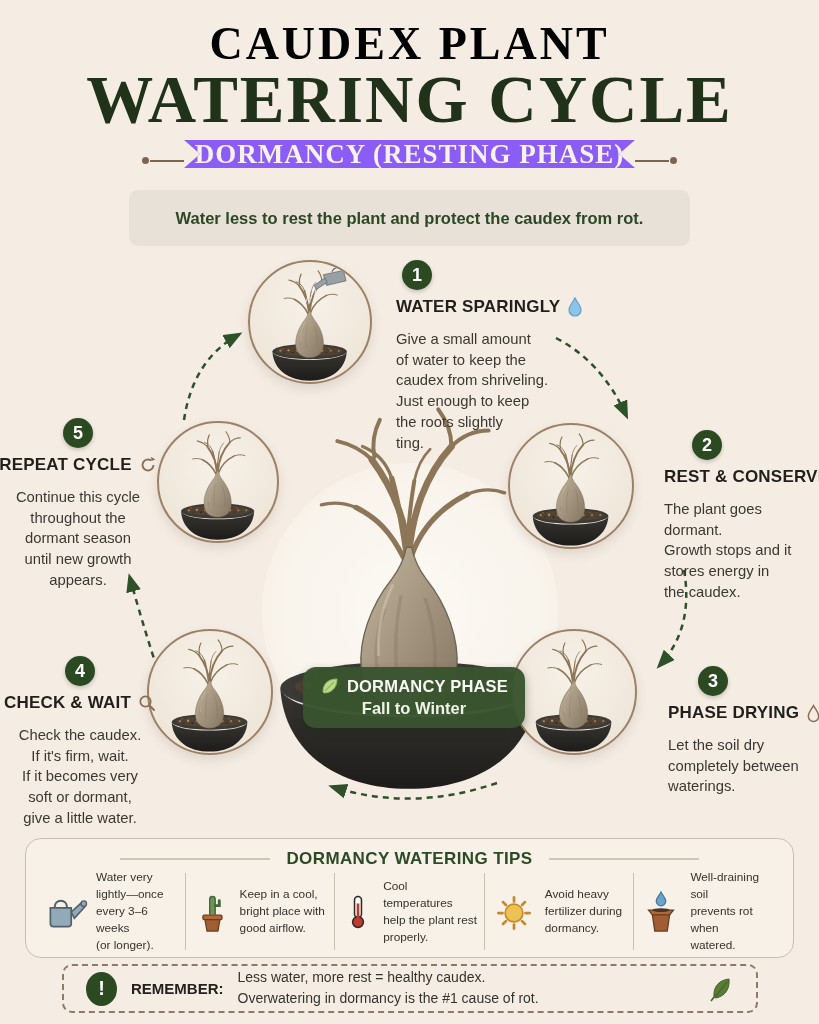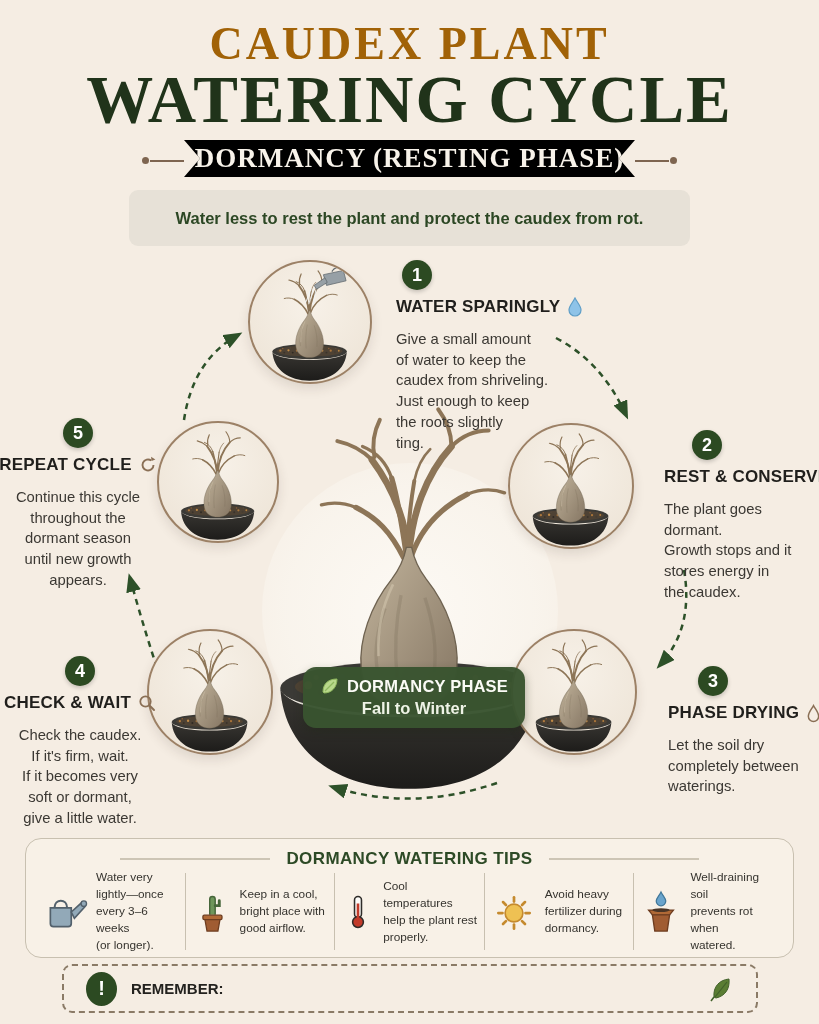--- a/index.html
+++ b/index.html
@@ -2,25 +2,25 @@
 <html><head>
 <meta charset="utf-8">
 <style>
   html,body{margin:0;padding:0;}
   body{font-family:"Liberation Sans",sans-serif;background:#e9e2d8;}
   #poster{position:relative;width:819px;height:1024px;background:#f5ede3;overflow:hidden;margin:0 auto;}
 
   
   .title1{position:absolute;top:20px;left:0;width:100%;text-align:center;
     font-family:"Liberation Serif",serif;font-weight:700;font-size:46px;letter-spacing:3px;
-    color:#a16207;line-height:1.05;}
+    color:#000000;line-height:1.05;}
   .title2{position:absolute;top:64px;left:0;width:100%;text-align:center;
     font-family:"Liberation Serif",serif;font-weight:700;font-size:67px;letter-spacing:2px;
     color:#20331a;line-height:1.05;}
-  .ribbon{position:absolute;top:140px;left:184px;width:451px;height:37px;background:#000000;
+  .ribbon{position:absolute;top:140px;left:184px;width:451px;height:28px;background:#8b5cf6;
     display:flex;align-items:center;justify-content:center;
     clip-path:polygon(0 0,100% 0,calc(100% - 16px) 50%,100% 100%,0 100%,16px 50%);}
   .ribbon-text{font-family:"Liberation Serif",serif;font-weight:700;font-size:27px;letter-spacing:1px;color:#f8f3ea;}
   .rib-line{position:absolute;top:160px;height:2px;width:34px;background:#7e6550;}
   .rib-line.l{left:150px}.rib-line.r{left:635px}
   .rib-dot{position:absolute;top:157px;width:7px;height:7px;border-radius:50%;background:#7e6550;}
   .rib-dot.l{left:142px}.rib-dot.r{left:670px}
   .intro{position:absolute;top:190px;left:129px;width:561px;height:56px;background:#e7e1d7;border-radius:9px;
     display:flex;flex-direction:column;align-items:center;justify-content:center;gap:2px;}
   .intro-l1{font-size:16.5px;color:#45423c;}
@@ -379,20 +379,24 @@
         <div class="tip-text">Well-draining soil
 prevents rot when
 watered.</div>
       </div>
     </div>
   </div>
 
   <div class="remember">
     <div class="excl">!</div>
     <div class="rem-label">REMEMBER:</div>
+    <div class="rem-lines">
+      <div class="rem-l">Less water, more rest = healthy caudex.</div>
+      <div class="rem-l">Overwatering in dormancy is the #1 cause of rot.</div>
+    </div>
     <svg class="rem-leaf" width="26" height="26" viewBox="0 0 26 26">
       <path d="M6,21 C5,11 11,4 21,3 C22,13 17,20 8,22 Z" fill="#5a7d33" stroke="#41602a"></path>
       <path d="M7,21 L19,6" stroke="#41602a" stroke-width="1.2" fill="none"></path>
       <path d="M6,21 L3,25" stroke="#41602a" stroke-width="1.5" fill="none"></path>
     </svg>
   </div>
 
 </div>
 
 </body></html>

